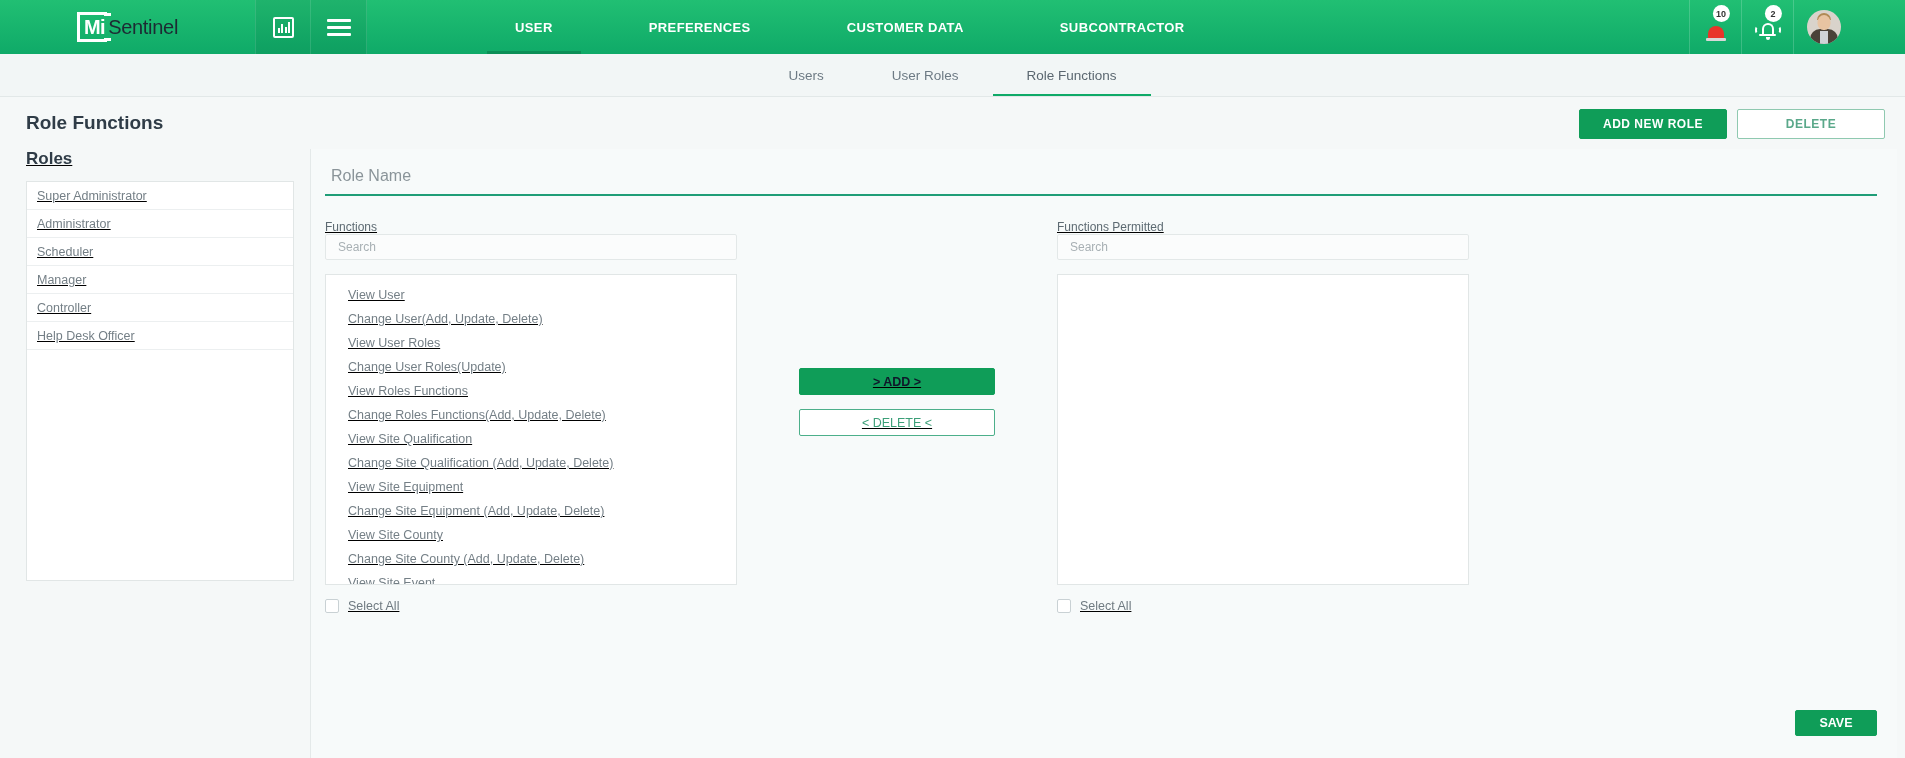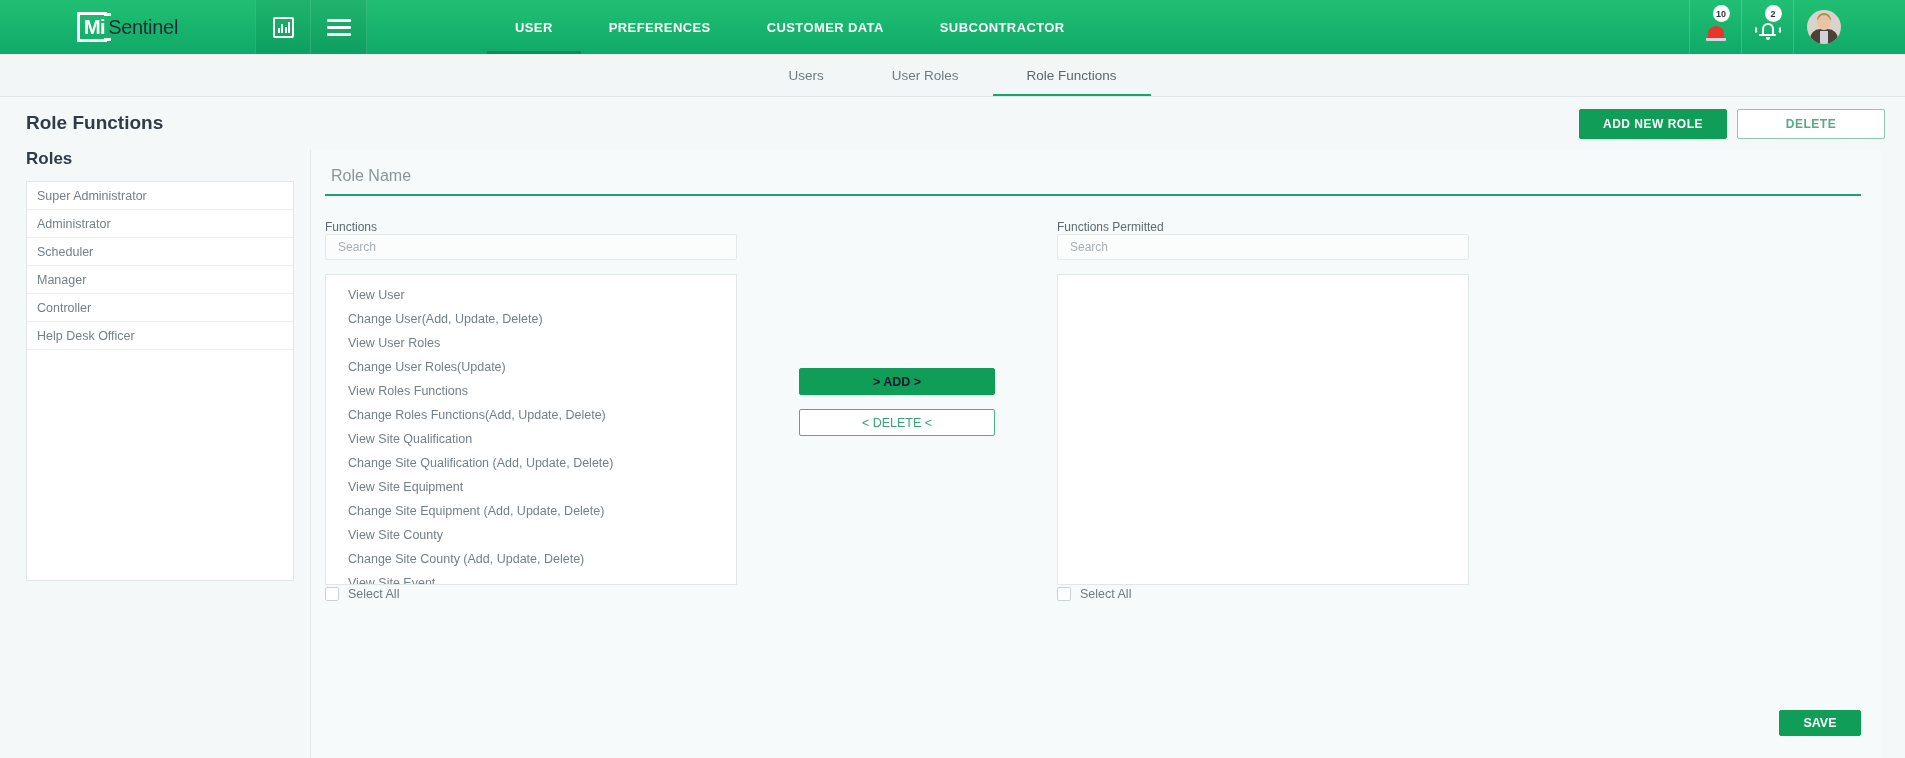--- a/index.html
+++ b/index.html
@@ -91,20 +91,21 @@
   .hamburger { width: 24px; }
   .hamburger span {
     display: block; height: 3px; background: #fff;
     margin: 4px 0; border-radius: 1px;
   }
 
   .mainnav {
     flex: 1;
     display: flex; align-items: stretch;
     padding-left: 120px;
+    gap: 40px;
   }
   .mainnav a {
     color: #ffffff;
     font-size: 13px;
     font-weight: bold;
     letter-spacing: 0.4px;
     text-decoration: none;
     display: flex; align-items: center;
     padding: 0 28px;
     cursor: pointer;
@@ -277,23 +278,24 @@
   .btn-outline {
     background: #ffffff;
     color: #5aa88a;
     border: 1px solid #8fc9b0;
     width: 148px; height: 30px;
   }
 
   
   .content {
     display: flex;
-    padding: 0 24px 0 26px;
+    padding: 0 8px 0 26px;
     gap: 16px;
     height: calc(758px - 54px - 43px - 52px);
+    text-decoration: underline;
   }
 
   .roles-panel { width: 268px; flex: 0 0 268px; }
   .roles-title {
     font-size: 17px;
     font-weight: bold;
     color: #2f3c47;
     margin-bottom: 12px;
   }
   .roles-list {
@@ -377,21 +379,21 @@
     color: #747f86;
     padding: 5px 22px;
     cursor: pointer;
     white-space: nowrap;
   }
   .fn-list.empty { padding: 0; }
 
   .selectall-row {
     display: flex; align-items: center;
     gap: 9px;
-    margin-top: 2px;
+    margin-top: 14px;
   }
   .cbox {
     width: 14px; height: 14px;
     border: 1px solid #c9d1d4;
     background: #fff;
     border-radius: 2px;
     cursor: pointer;
   }
   .selectall-label {
     font-size: 12.5px;

